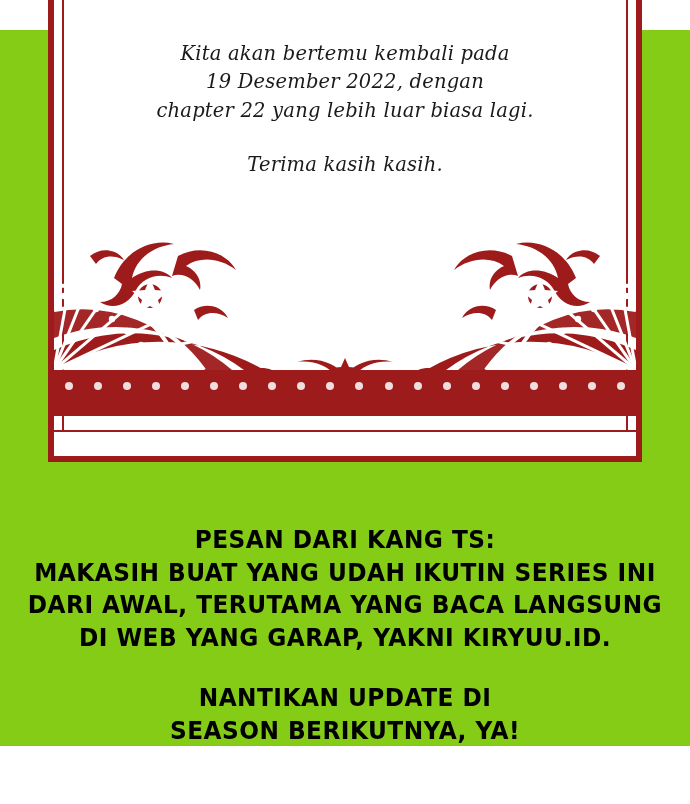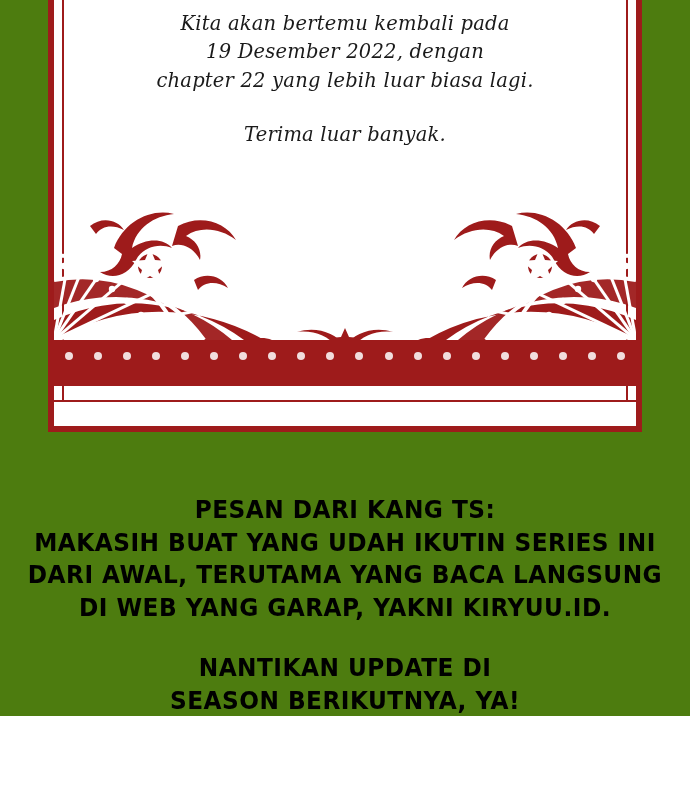--- a/index.html
+++ b/index.html
@@ -10,21 +10,22 @@
   body {
     width: 690px;
     height: 804px;
     overflow: hidden;
     font-family: "Liberation Sans", sans-serif;
   }
   .page {
     position: relative;
     width: 690px;
     height: 716px;
-    background: #4d7c0f;
+    background: #84cc16;
+    margin-top: 30px;
   }
 
   
   .card {
     position: absolute;
     left: 48px;
     top: -120px;
     width: 594px;
     height: 552px;
     box-sizing: border-box;
@@ -270,21 +271,21 @@
       </div>
     </div>
     <div class="band-lower"></div>
 
     <div class="card-text">
 
       <p class="para">Kita akan bertemu kembali pada</p>
       <p class="para">19 Desember 2022, dengan</p>
       <p class="para">chapter 22 yang lebih luar biasa lagi.</p>
       <div class="spacer"></div>
-      <p class="para">Terima luar banyak.</p>
+      <p class="para">Terima kasih kasih.</p>
     </div>
   </div>
 
   <div class="bottom-msg">
     <div class="l">PESAN DARI KANG TS:</div>
     <div class="l">MAKASIH BUAT YANG UDAH IKUTIN SERIES INI</div>
     <div class="l">DARI AWAL, TERUTAMA YANG BACA LANGSUNG</div>
     <div class="l">DI WEB YANG GARAP, YAKNI KIRYUU.ID.</div>
     <div class="gap"></div>
     <div class="l">NANTIKAN UPDATE DI</div>

